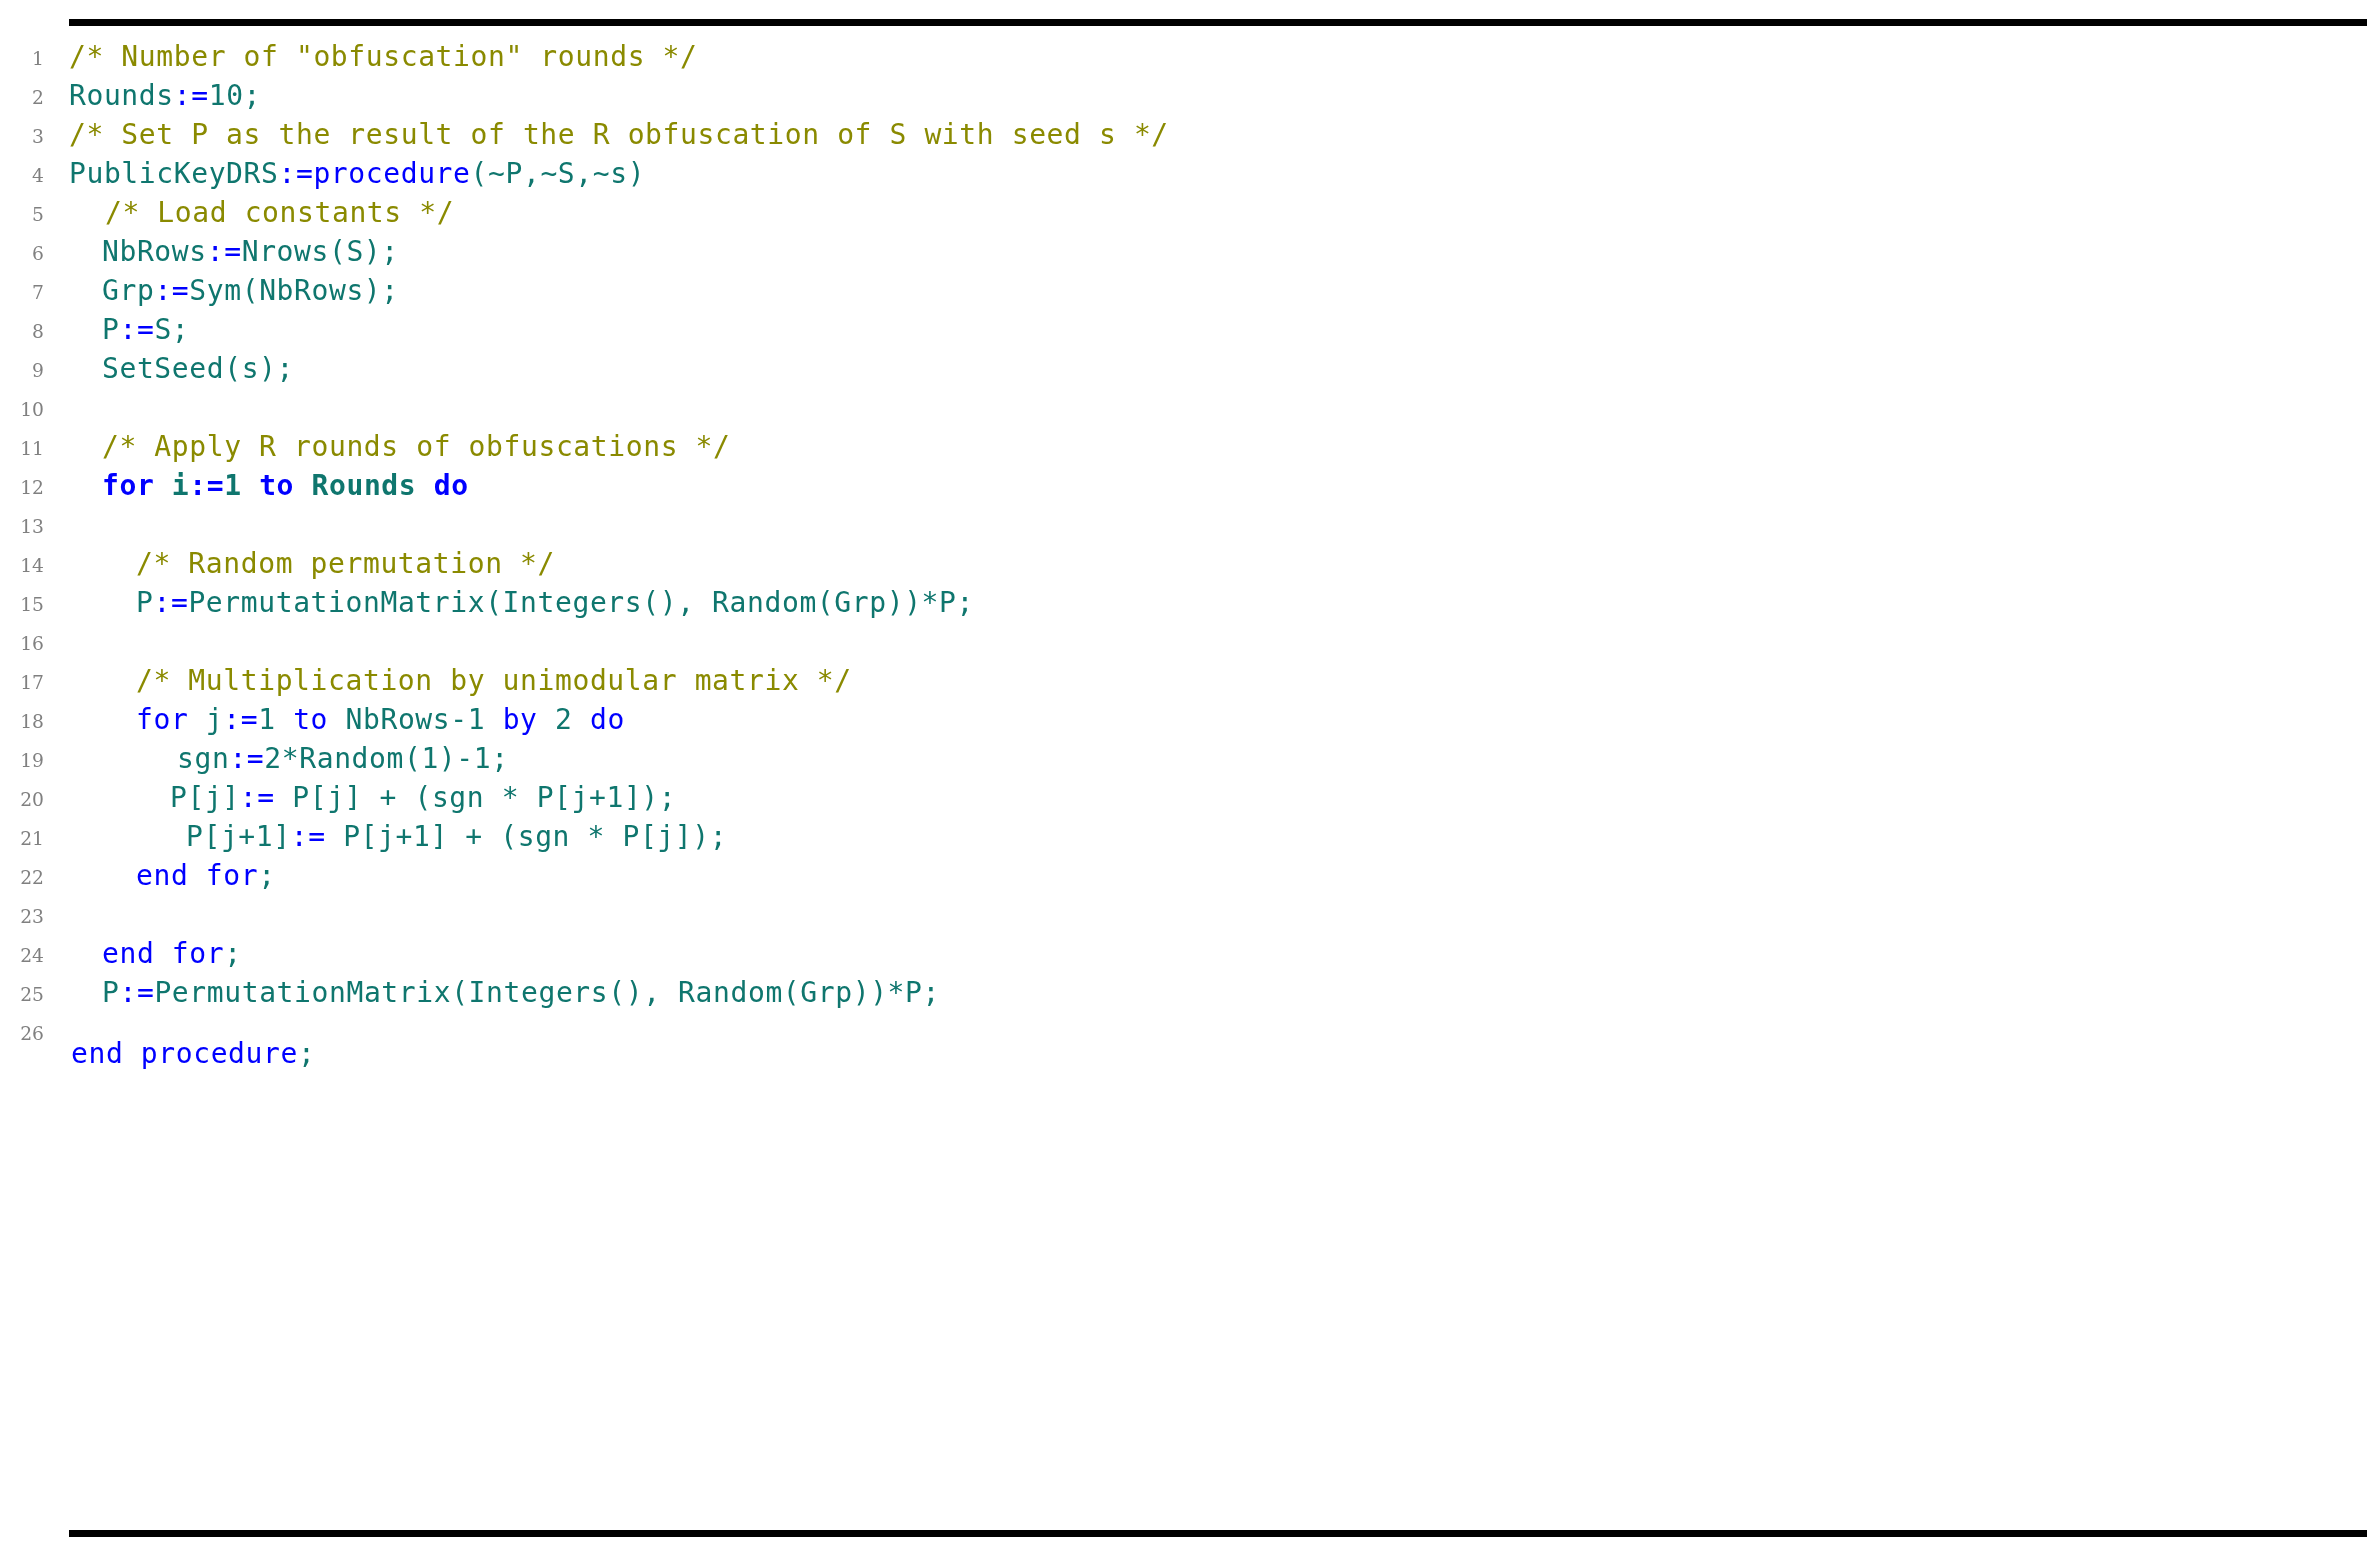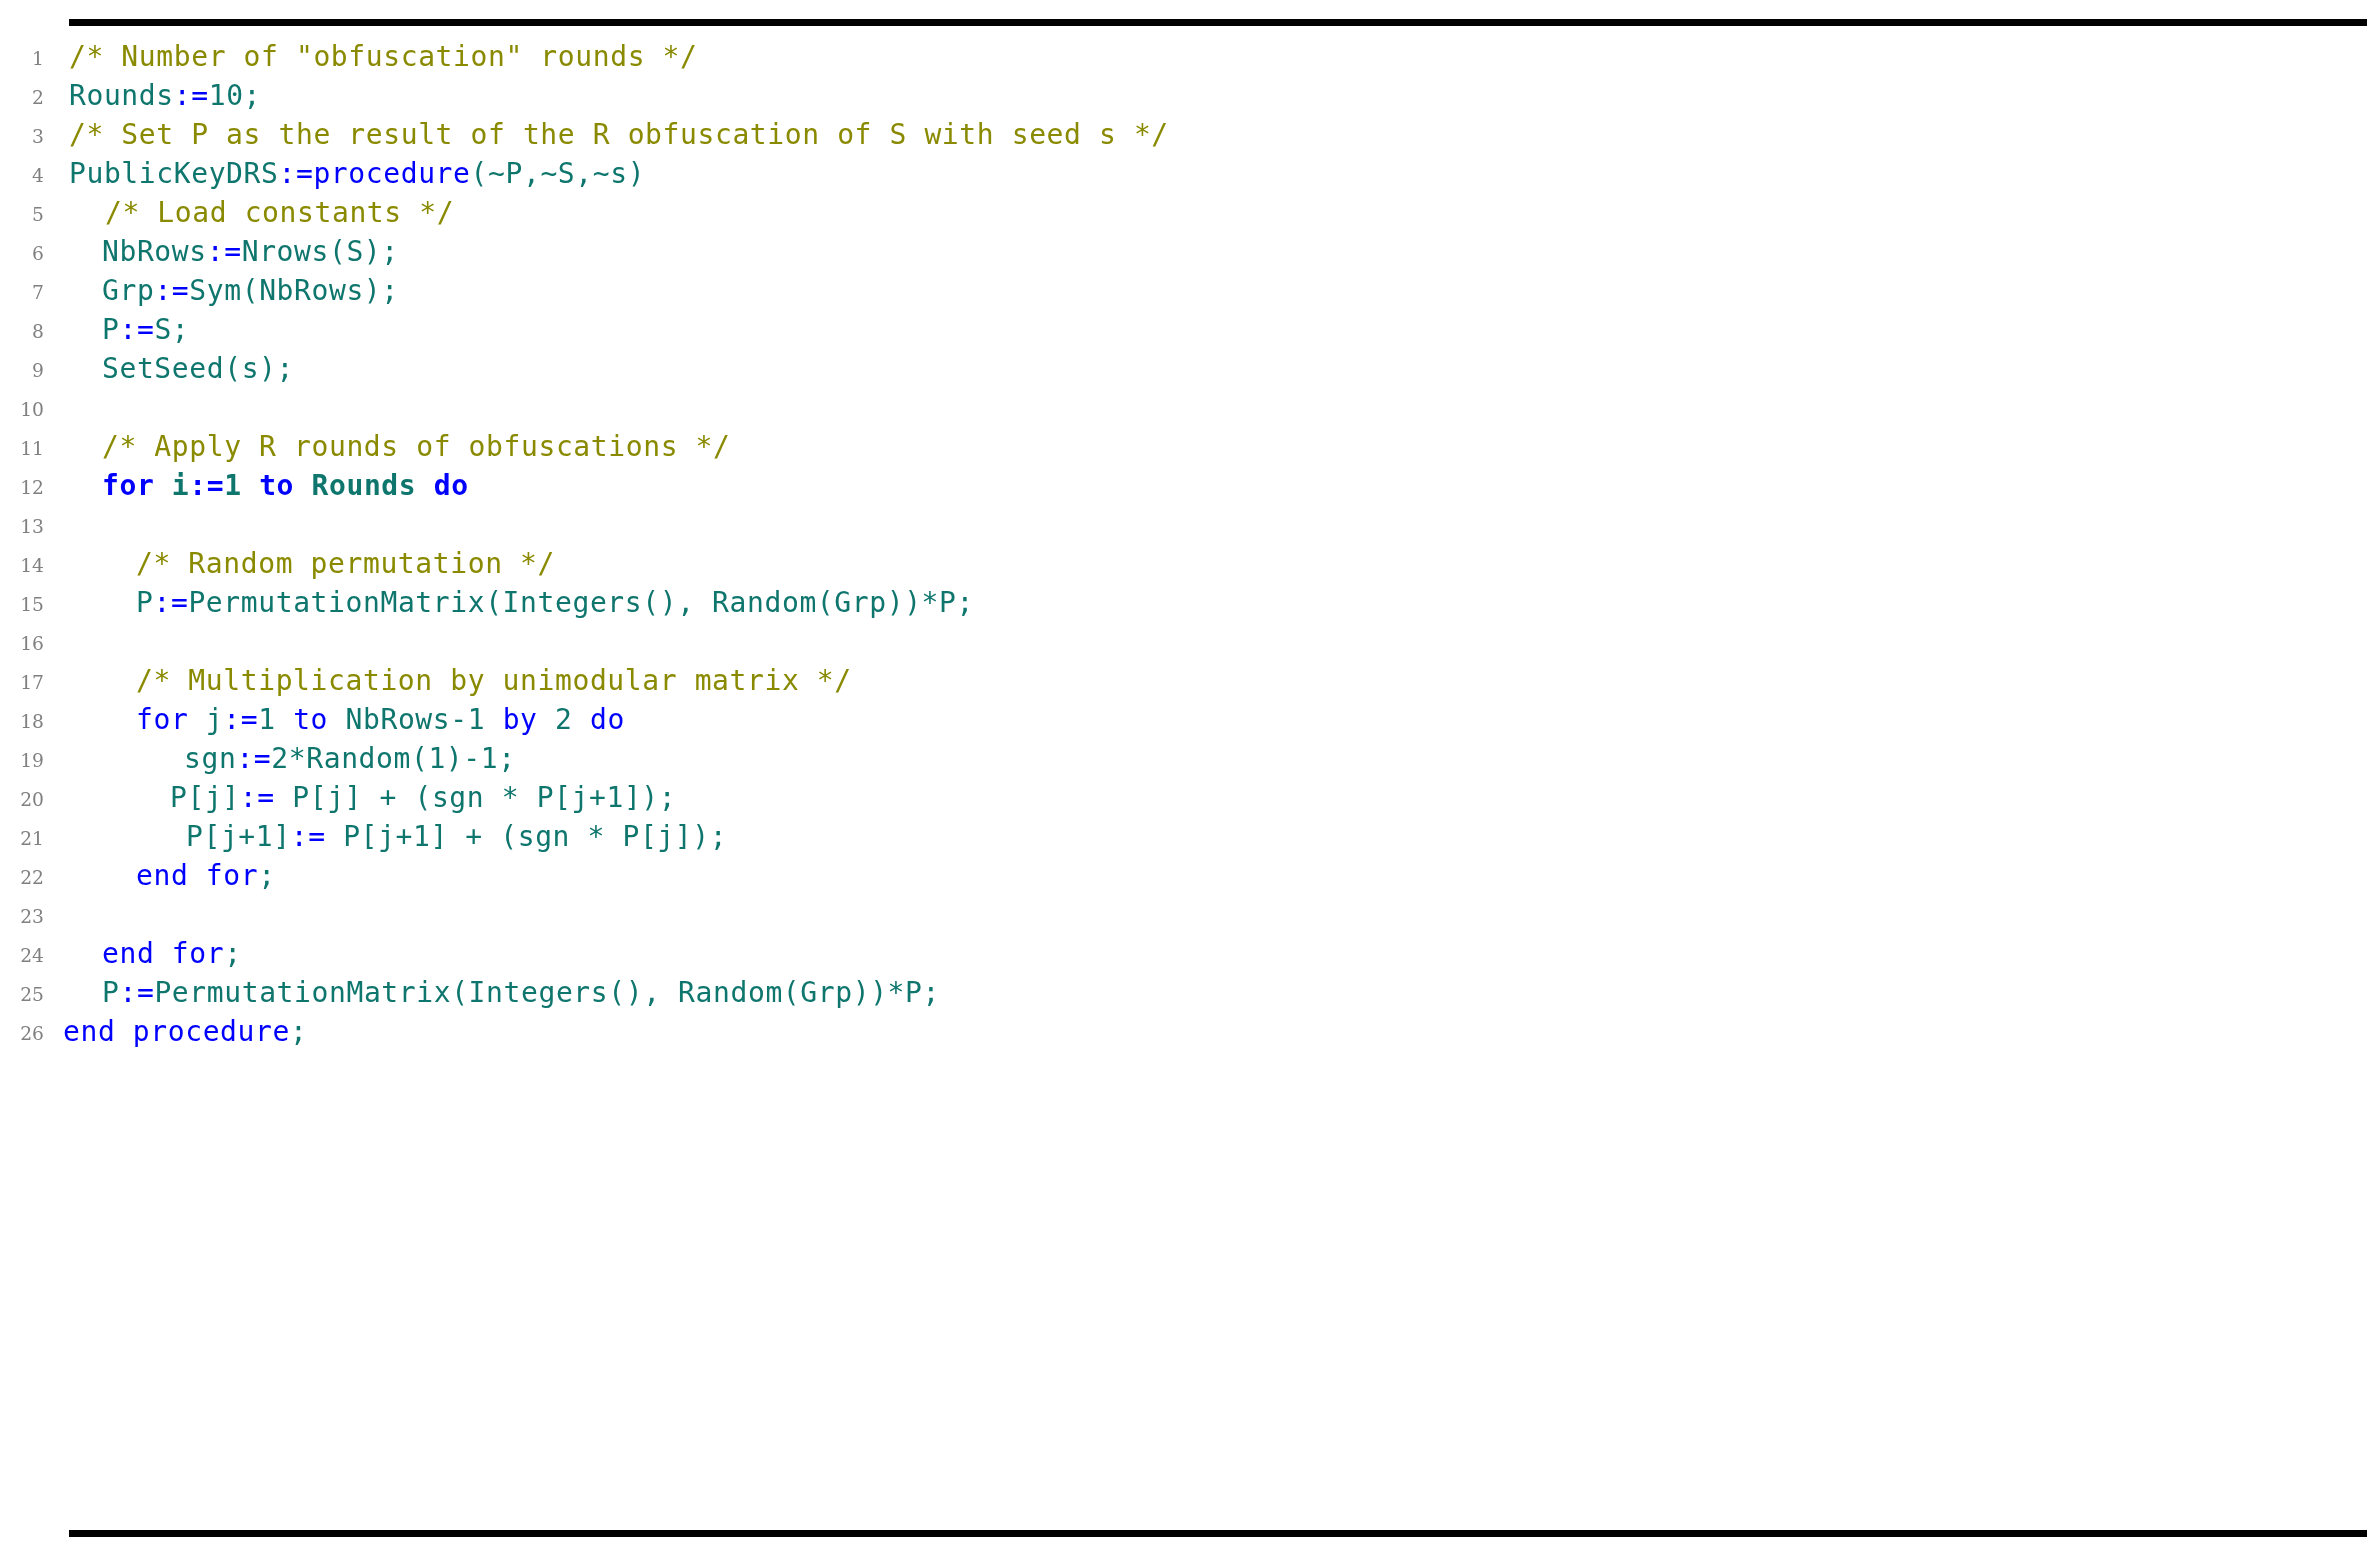--- a/index.html
+++ b/index.html
@@ -91,26 +91,26 @@
       <div class="code-line"><span class="line-number">9</span><span class="line-code" style="left: 102px;"><span class="tok-plain">SetSeed(s);</span></span></div>
       <div class="code-line"><span class="line-number">10</span><span class="line-code" style="left: 69px;"></span></div>
       <div class="code-line"><span class="line-number">11</span><span class="line-code" style="left: 102px;"><span class="tok-comment">/* Apply R rounds of obfuscations */</span></span></div>
       <div class="code-line"><span class="line-number">12</span><span class="line-code" style="left: 102px; font-weight: bold;"><span class="tok-keyword">for</span><span class="tok-plain"> i</span><span class="tok-keyword">:=</span><span class="tok-plain">1 </span><span class="tok-keyword">to</span><span class="tok-plain"> Rounds </span><span class="tok-keyword">do</span></span></div>
       <div class="code-line"><span class="line-number">13</span><span class="line-code" style="left: 69px;"></span></div>
       <div class="code-line"><span class="line-number">14</span><span class="line-code" style="left: 136px;"><span class="tok-comment">/* Random permutation */</span></span></div>
       <div class="code-line"><span class="line-number">15</span><span class="line-code" style="left: 136px;"><span class="tok-plain">P</span><span class="tok-keyword">:=</span><span class="tok-plain">PermutationMatrix(Integers(), Random(Grp))*P;</span></span></div>
       <div class="code-line"><span class="line-number">16</span><span class="line-code" style="left: 69px;"></span></div>
       <div class="code-line"><span class="line-number">17</span><span class="line-code" style="left: 136px;"><span class="tok-comment">/* Multiplication by unimodular matrix */</span></span></div>
       <div class="code-line"><span class="line-number">18</span><span class="line-code" style="left: 136px;"><span class="tok-keyword">for</span><span class="tok-plain"> j</span><span class="tok-keyword">:=</span><span class="tok-plain">1 </span><span class="tok-keyword">to</span><span class="tok-plain"> NbRows-1 </span><span class="tok-keyword">by</span><span class="tok-plain"> 2 </span><span class="tok-keyword">do</span></span></div>
-      <div class="code-line"><span class="line-number">19</span><span class="line-code" style="left: 184px;"><span class="tok-plain">sgn</span><span class="tok-keyword">:=</span><span class="tok-plain">2*Random(1)-1;</span></span></div>
+      <div class="code-line"><span class="line-number">19</span><span class="line-code" style="left: 177px;"><span class="tok-plain">sgn</span><span class="tok-keyword">:=</span><span class="tok-plain">2*Random(1)-1;</span></span></div>
       <div class="code-line"><span class="line-number">20</span><span class="line-code" style="left: 170px;"><span class="tok-plain">P[j]</span><span class="tok-keyword">:=</span><span class="tok-plain"> P[j] + (sgn * P[j+1]);</span></span></div>
       <div class="code-line"><span class="line-number">21</span><span class="line-code" style="left: 186px;"><span class="tok-plain">P[j+1]</span><span class="tok-keyword">:=</span><span class="tok-plain"> P[j+1] + (sgn * P[j]);</span></span></div>
       <div class="code-line"><span class="line-number">22</span><span class="line-code" style="left: 136px;"><span class="tok-keyword">end for</span><span class="tok-plain">;</span></span></div>
       <div class="code-line"><span class="line-number">23</span><span class="line-code" style="left: 69px;"></span></div>
       <div class="code-line"><span class="line-number">24</span><span class="line-code" style="left: 102px;"><span class="tok-keyword">end for</span><span class="tok-plain">;</span></span></div>
       <div class="code-line"><span class="line-number">25</span><span class="line-code" style="left: 102px;"><span class="tok-plain">P</span><span class="tok-keyword">:=</span><span class="tok-plain">PermutationMatrix(Integers(), Random(Grp))*P;</span></span></div>
-      <div class="code-line"><span class="line-number">26</span><span class="line-code" style="left: 63px;"><span class="tok-keyword">end procedure</span><span class="tok-plain">;</span></span></div>
+      <div class="code-line"><span class="line-number">26</span><span class="line-code" style="left: 71px; margin-top: 22px;"><span class="tok-keyword">end procedure</span><span class="tok-plain">;</span></span></div>
     </div>
 
   <div class="rule bottom"></div>
 
 </div>
 
 
 </body></html>

